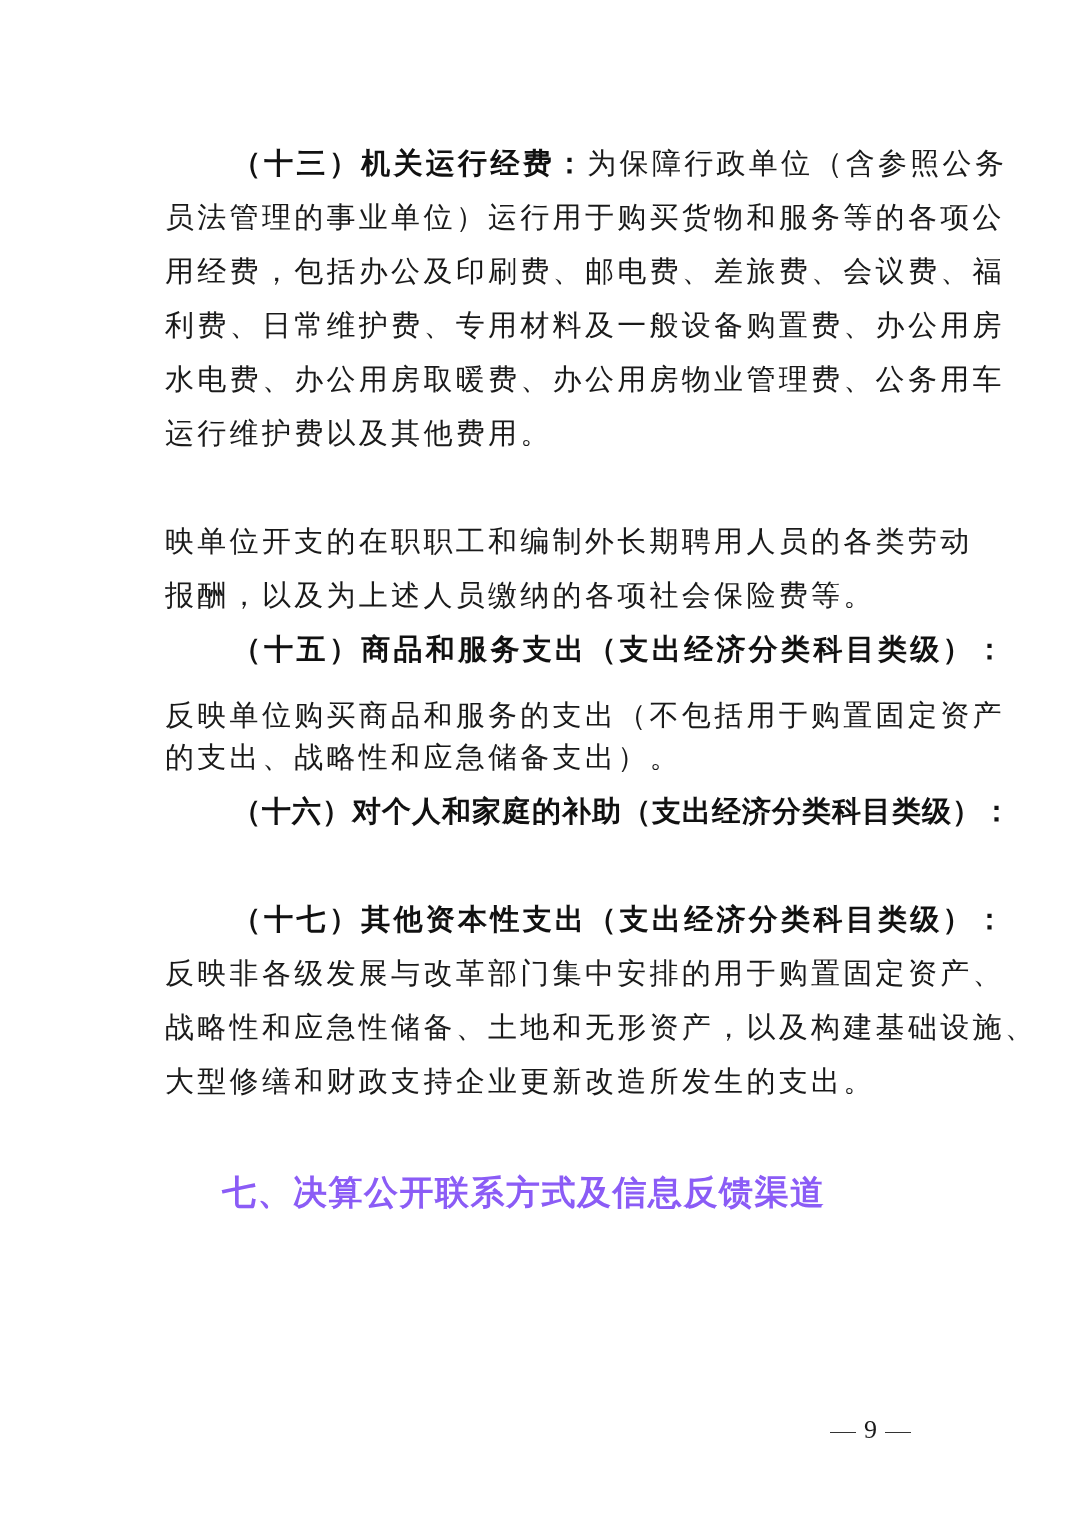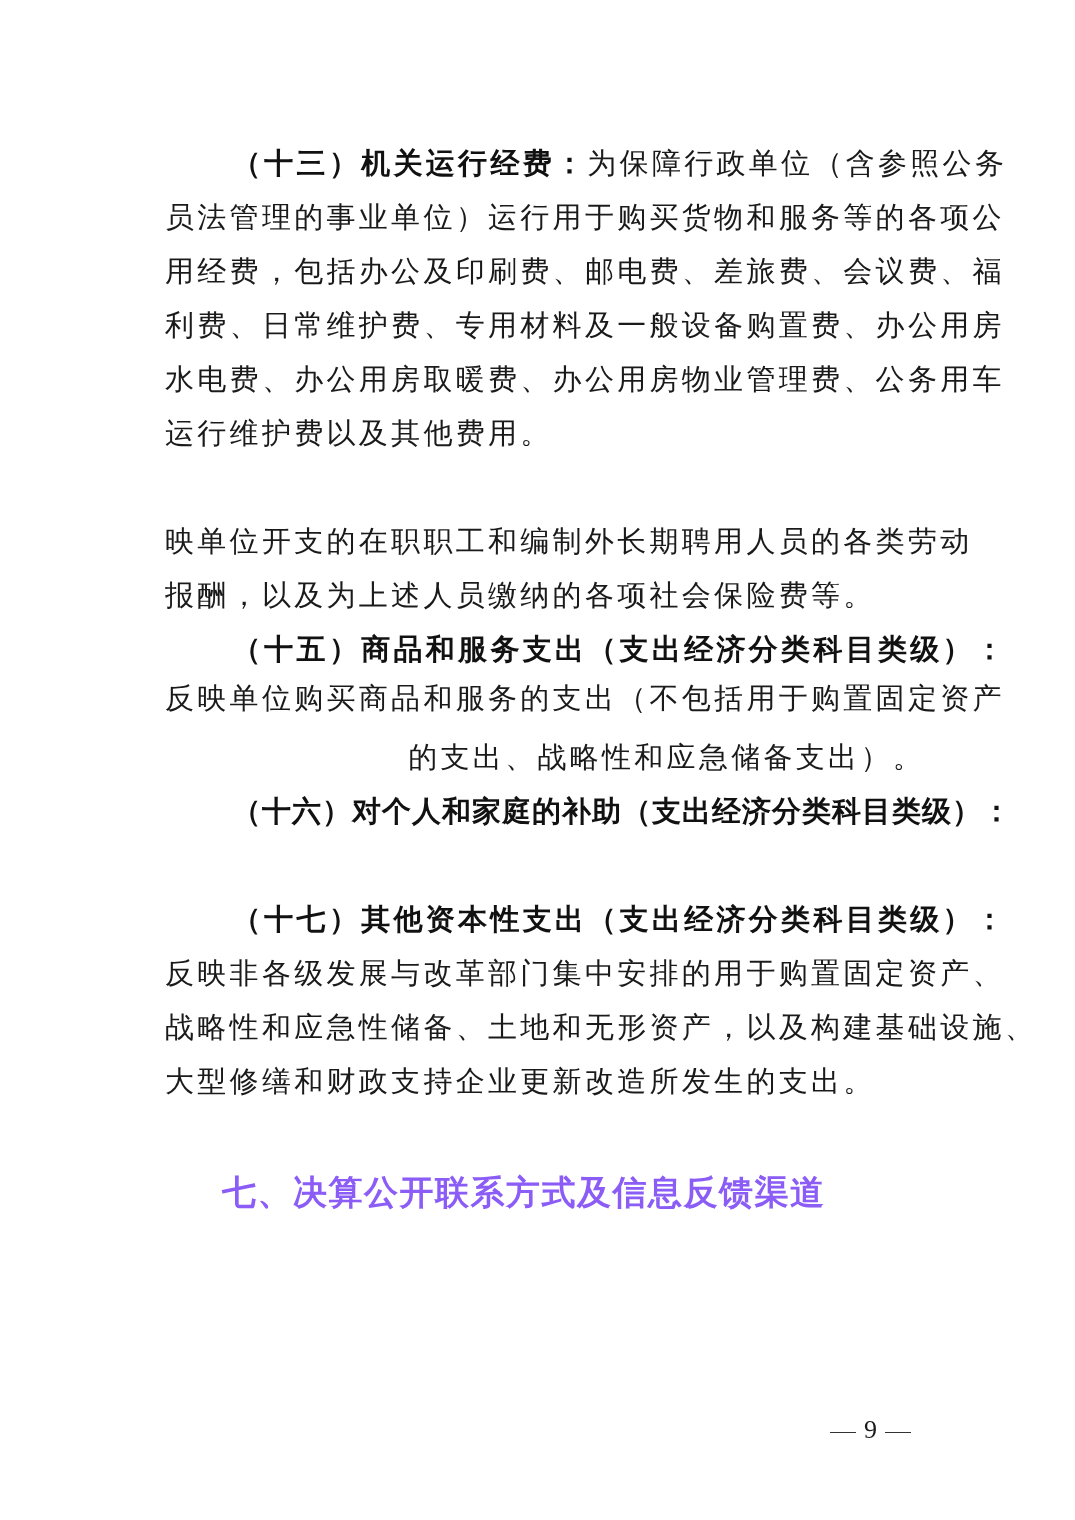--- a/index.html
+++ b/index.html
@@ -96,22 +96,22 @@
   <div class="line" style="top:251px;">用经费，包括办公及印刷费、邮电费、差旅费、会议费、福</div>
   <div class="line" style="top:359px;">水电费、办公用房取暖费、办公用房物业管理费、公务用车</div>
   <div class="line" style="top:413px;">运行维护费以及其他费用。</div>
 
   <div class="line" style="top:521px;">映单位开支的在职职工和编制外长期聘用人员的各类劳动</div>
   <div class="line" style="top:575px;">报酬，以及为上述人员缴纳的各项社会保险费等。</div>
 
   <div class="line indent" style="top:629px;">
     <span class="lead">（十五）商品和服务支出（支出经济分类科目类级）：</span>
   </div>
-  <div class="line" style="top:678px;">反映单位购买商品和服务的支出（不包括用于购置固定资产</div>
-  <div class="line" style="top:737px;text-align:right;">的支出、战略性和应急储备支出）。</div>
+  <div class="line" style="top:695px;">反映单位购买商品和服务的支出（不包括用于购置固定资产</div>
+  <div class="line" style="top:737px;">的支出、战略性和应急储备支出）。</div>
 
   <div class="line indent" style="top:791px;">
     <span class="lead" style="letter-spacing:1px;">（十六）对个人和家庭的补助（支出经济分类科目类级）：</span>
   </div>
 
   <div class="line indent" style="top:899px;">
     <span class="lead">（十七）其他资本性支出（支出经济分类科目类级）：</span>
   </div>
   <div class="line" style="top:953px;">反映非各级发展与改革部门集中安排的用于购置固定资产、</div>
   <div class="line" style="top:1007px;">战略性和应急性储备、土地和无形资产，以及构建基础设施、</div>

